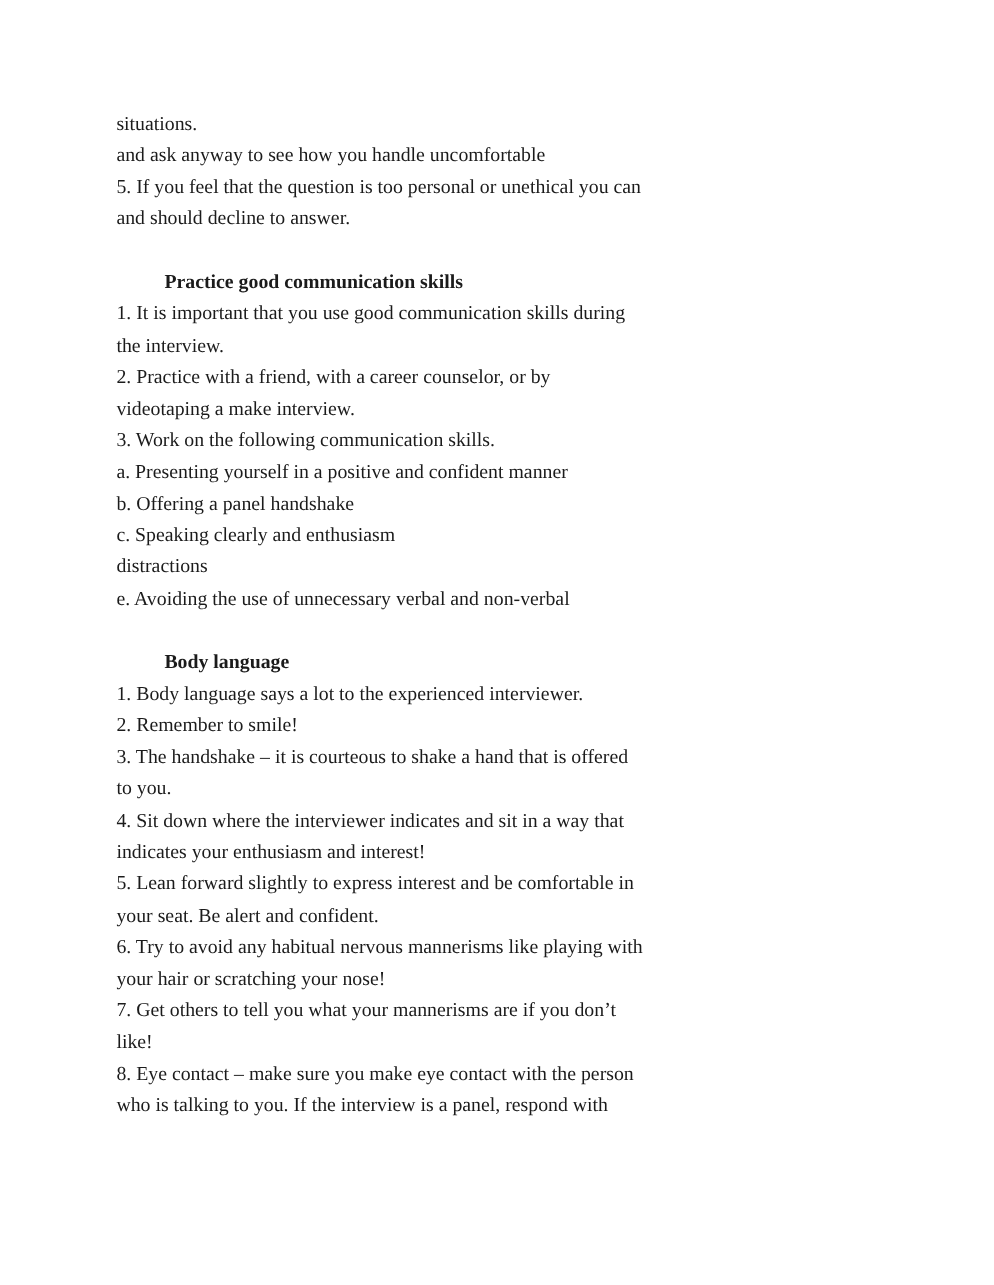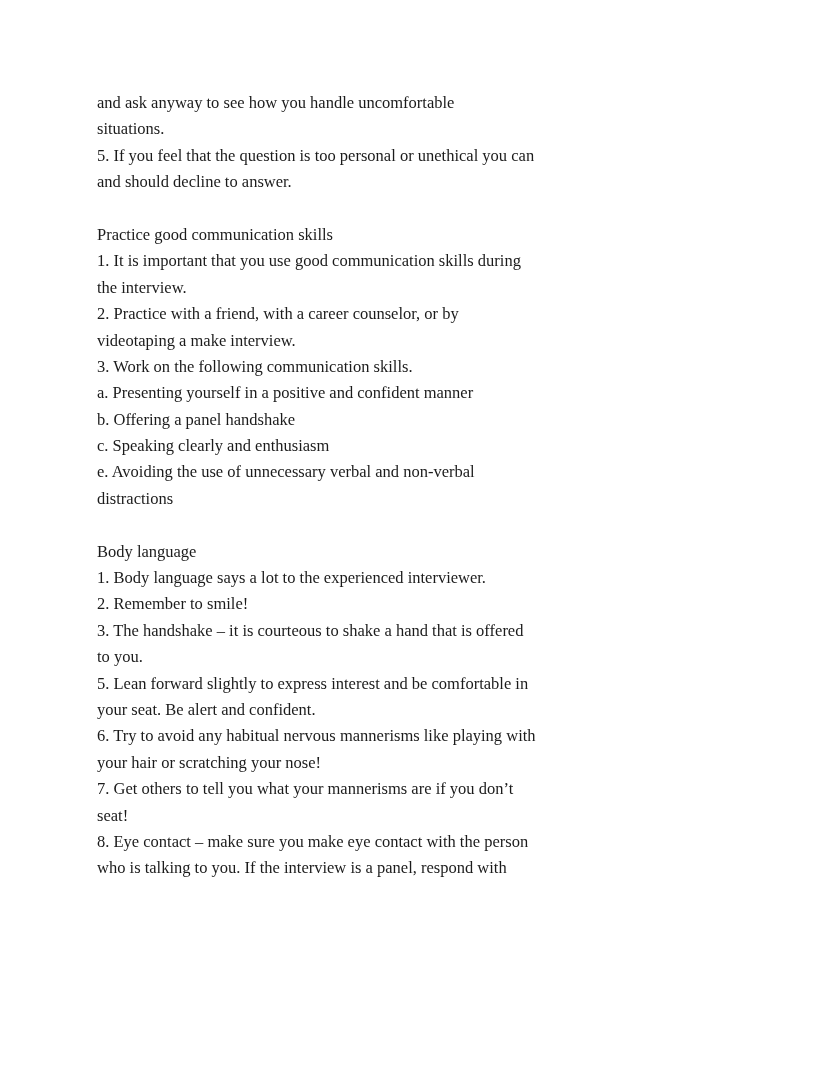--- a/index.html
+++ b/index.html
@@ -17,34 +17,34 @@
   .page {
     position: absolute;
     top: 90px;
     left: 97px;
     width: 620px;
     font-size: 16.5px;
     line-height: 26.4px;
     color: #1b1b1b;
   }
   .block { margin: 0; padding: 0; }
-  .block.heading { font-weight: normal; }
+  .block.heading { font-weight: bold; margin-left: 40px; }
   .block.blank { height: 26.4px; }
   .line {
     white-space: pre;
     height: 26.4px;
   }
 </style>
 </head>
 <body style="background: rgb(255, 255, 255);">
 
 <div class="page" style="color: rgb(27, 27, 27);">
     <div class="block paragraph">
+      <div class="line">situations.</div>
       <div class="line">and ask anyway to see how you handle uncomfortable</div>
-      <div class="line">situations.</div>
     </div>
     <div class="block paragraph">
       <div class="line">5. If you feel that the question is too personal or unethical you can</div>
       <div class="line">and should decline to answer.</div>
     </div>
     <div class="block blank"></div>
     <div class="block heading">
       <div class="line">Practice good communication skills</div>
     </div>
     <div class="block paragraph">
@@ -61,46 +61,50 @@
     <div class="block paragraph">
       <div class="line">a. Presenting yourself in a positive and confident manner</div>
     </div>
     <div class="block paragraph">
       <div class="line">b. Offering a panel handshake</div>
     </div>
     <div class="block paragraph">
       <div class="line">c. Speaking clearly and enthusiasm</div>
     </div>
     <div class="block paragraph">
+      <div class="line">distractions</div>
       <div class="line">e. Avoiding the use of unnecessary verbal and non-verbal</div>
-      <div class="line">distractions</div>
     </div>
     <div class="block blank"></div>
     <div class="block heading">
       <div class="line">Body language</div>
     </div>
     <div class="block paragraph">
       <div class="line">1. Body language says a lot to the experienced interviewer.</div>
     </div>
     <div class="block paragraph">
       <div class="line">2. Remember to smile!</div>
     </div>
     <div class="block paragraph">
       <div class="line">3. The handshake – it is courteous to shake a hand that is offered</div>
       <div class="line">to you.</div>
     </div>
     <div class="block paragraph">
+      <div class="line">4. Sit down where the interviewer indicates and sit in a way that</div>
+      <div class="line">indicates your enthusiasm and interest!</div>
+    </div>
+    <div class="block paragraph">
       <div class="line">5. Lean forward slightly to express interest and be comfortable in</div>
       <div class="line">your seat. Be alert and confident.</div>
     </div>
     <div class="block paragraph">
       <div class="line">6. Try to avoid any habitual nervous mannerisms like playing with</div>
       <div class="line">your hair or scratching your nose!</div>
     </div>
     <div class="block paragraph">
       <div class="line">7. Get others to tell you what your mannerisms are if you don’t</div>
-      <div class="line">seat!</div>
+      <div class="line">like!</div>
     </div>
     <div class="block paragraph">
       <div class="line">8. Eye contact – make sure you make eye contact with the person</div>
       <div class="line">who is talking to you. If the interview is a panel, respond with</div>
     </div>
   </div>
 
 </body></html>

